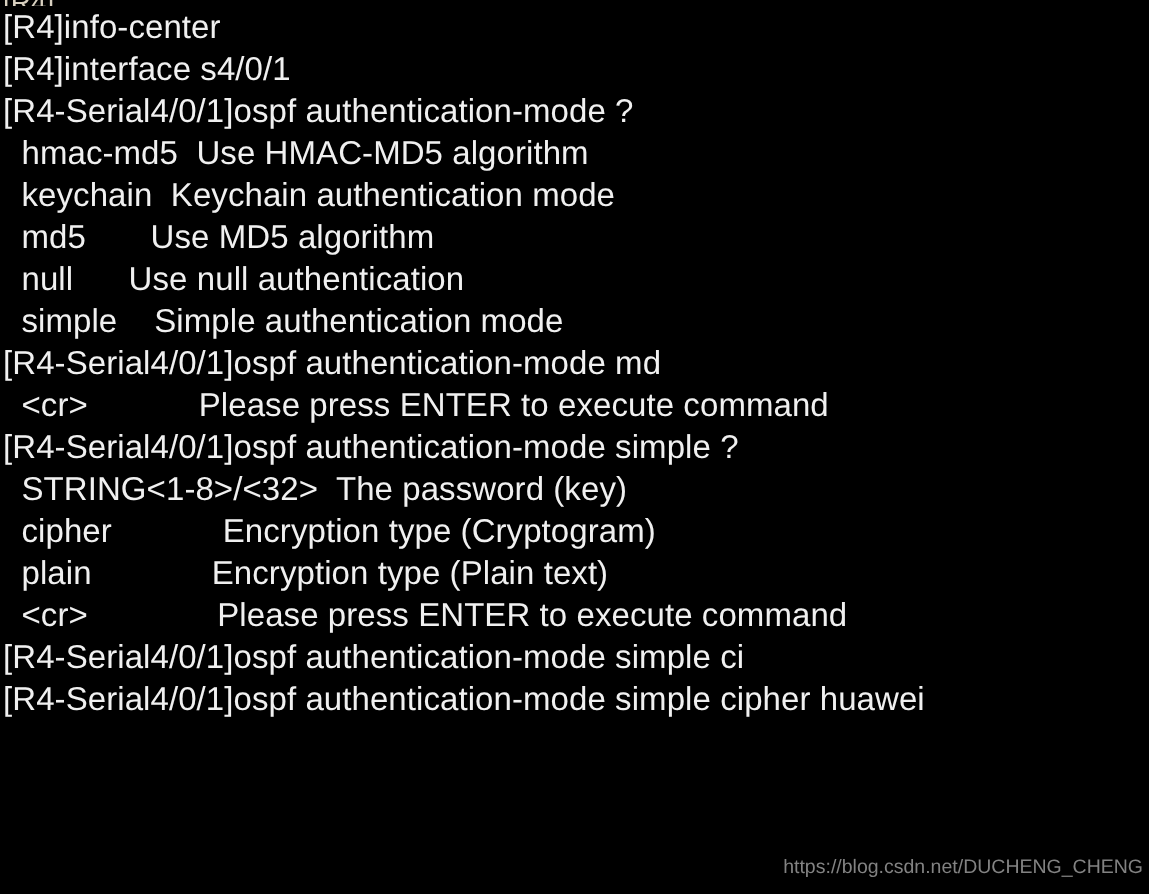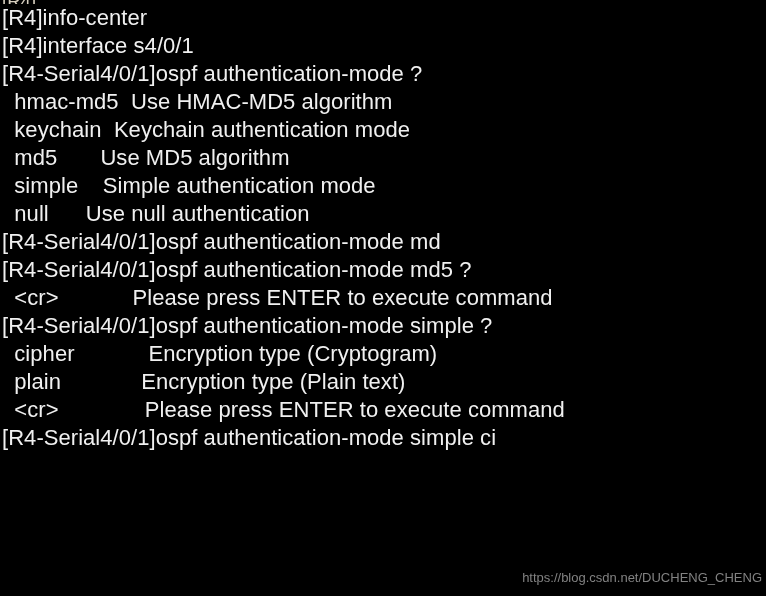--- a/index.html
+++ b/index.html
@@ -58,25 +58,26 @@
 
 <div id="terminal">
   <div id="term-lines">
       <span class="term-line partial">[R4]</span>
       <span class="term-line">[R4]info-center</span>
       <span class="term-line">[R4]interface s4/0/1</span>
       <span class="term-line">[R4-Serial4/0/1]ospf authentication-mode ?</span>
       <span class="term-line">  hmac-md5  Use HMAC-MD5 algorithm</span>
       <span class="term-line">  keychain  Keychain authentication mode</span>
       <span class="term-line">  md5       Use MD5 algorithm</span>
+      <span class="term-line">  null      Use null authentication</span>
       <span class="term-line">  simple    Simple authentication mode</span>
-      <span class="term-line">  null      Use null authentication</span>
       <span class="term-line">[R4-Serial4/0/1]ospf authentication-mode md</span>
-      <span class="term-line">[R4-Serial4/0/1]ospf authentication-mode md5 ?</span>
       <span class="term-line">  &lt;cr&gt;            Please press ENTER to execute command</span>
       <span class="term-line">[R4-Serial4/0/1]ospf authentication-mode simple ?</span>
+      <span class="term-line">  STRING&lt;1-8&gt;/&lt;32&gt;  The password (key)</span>
       <span class="term-line">  cipher            Encryption type (Cryptogram)</span>
       <span class="term-line">  plain             Encryption type (Plain text)</span>
       <span class="term-line">  &lt;cr&gt;              Please press ENTER to execute command</span>
       <span class="term-line">[R4-Serial4/0/1]ospf authentication-mode simple ci</span>
+      <span class="term-line">[R4-Serial4/0/1]ospf authentication-mode simple cipher huawei</span>
     </div>
   <div id="watermark">https://blog.csdn.net/DUCHENG_CHENG</div>
 </div>
 
 </body></html>

